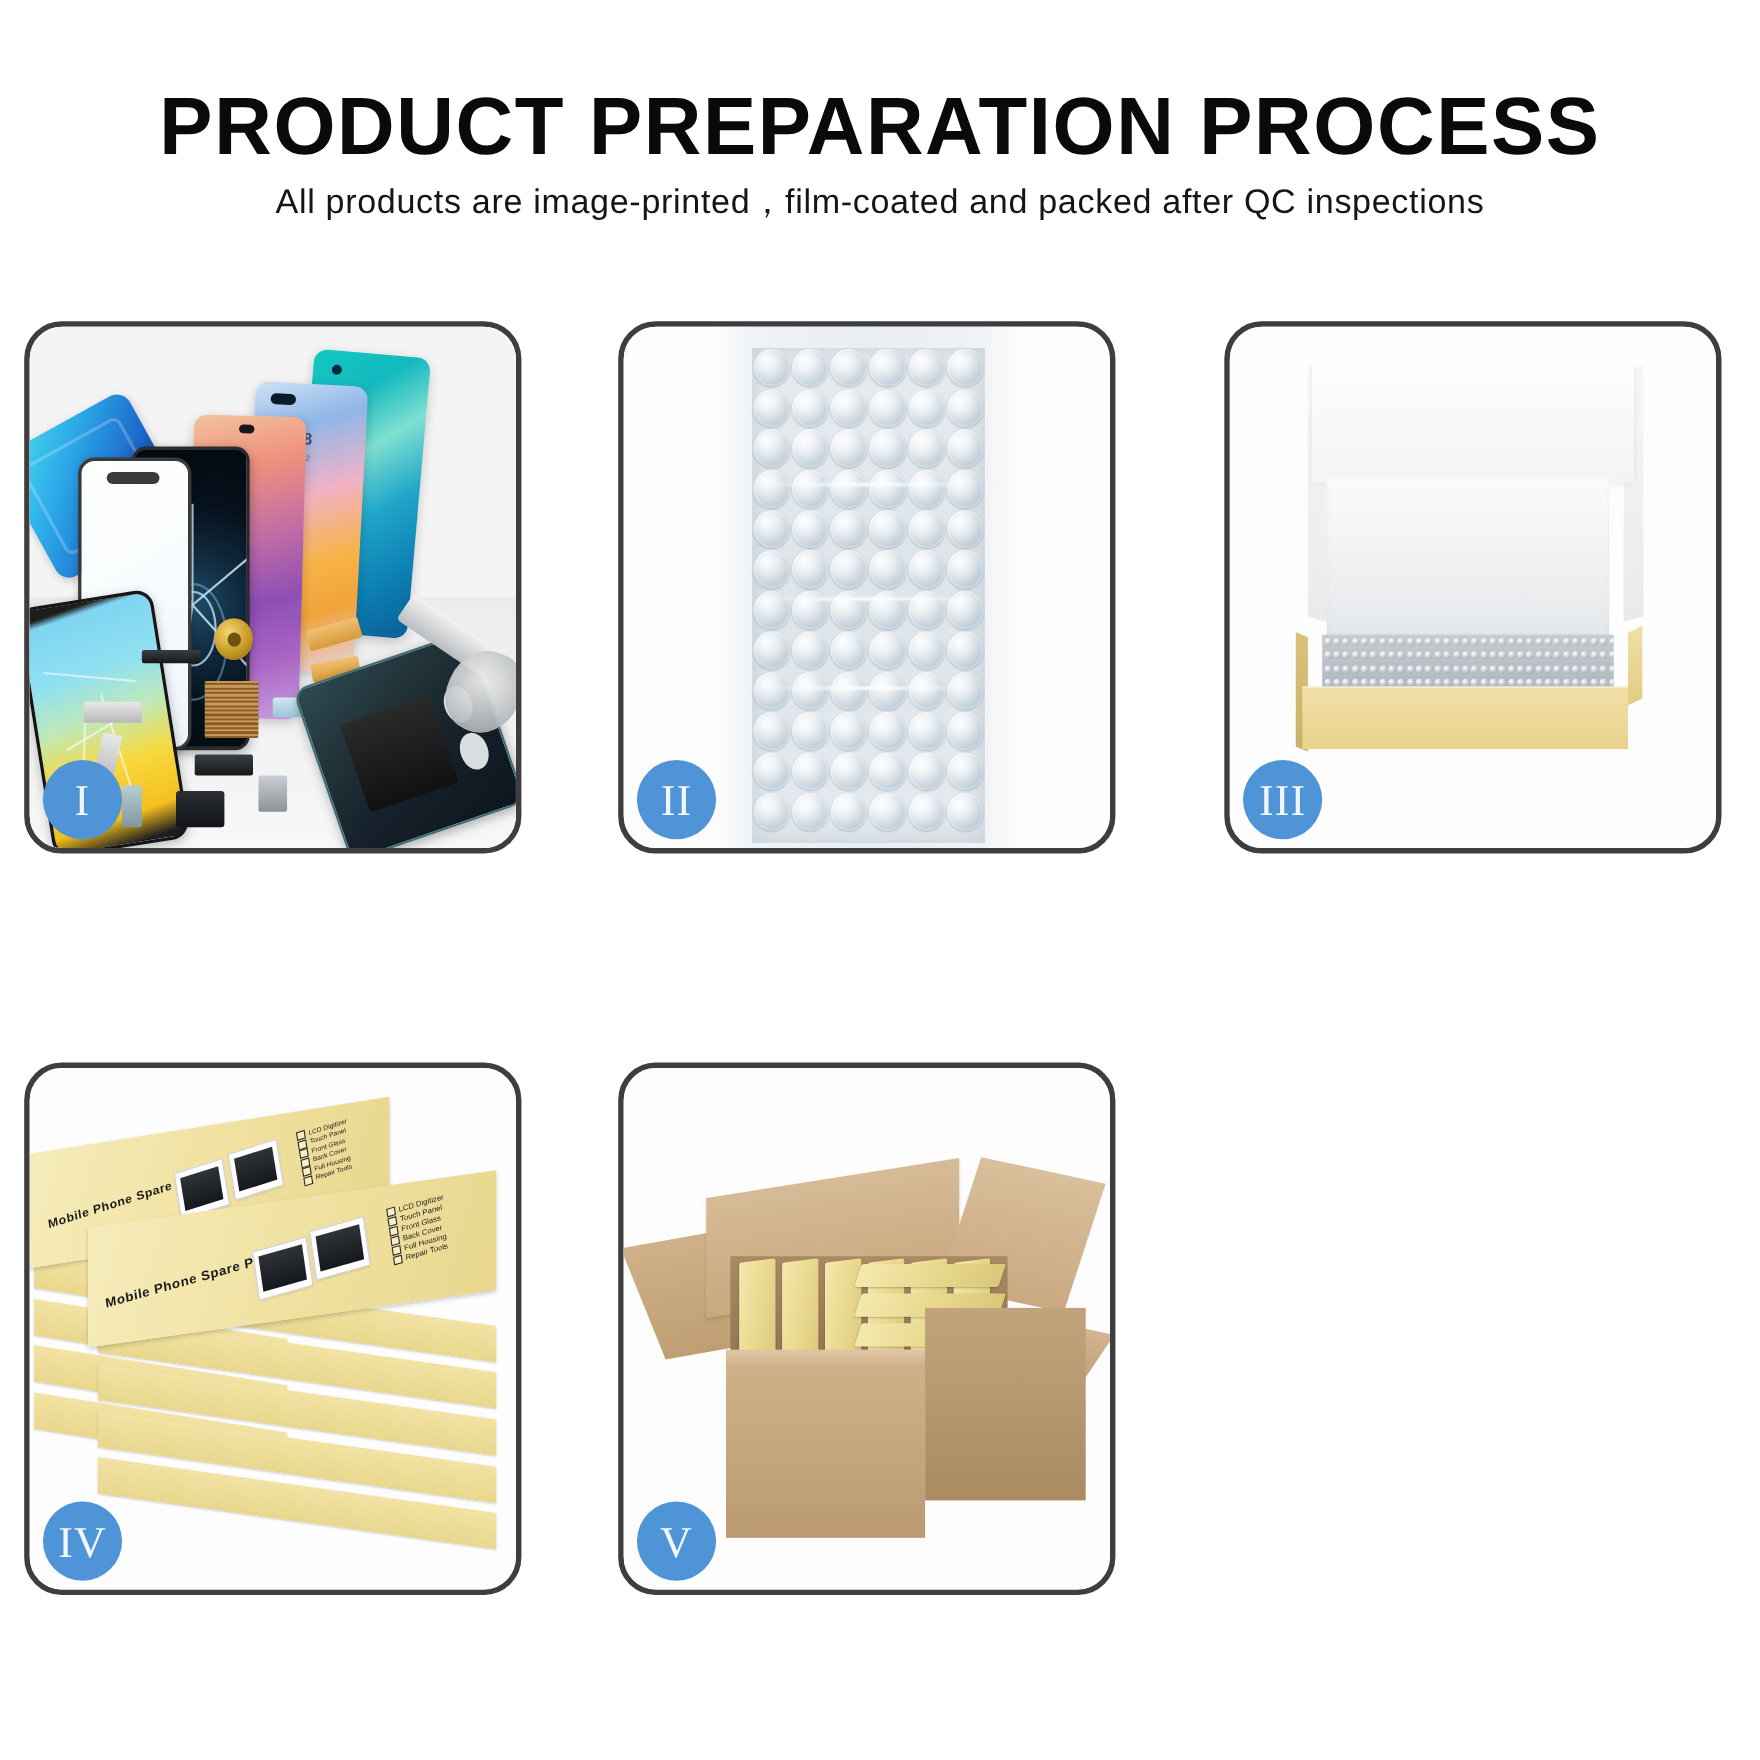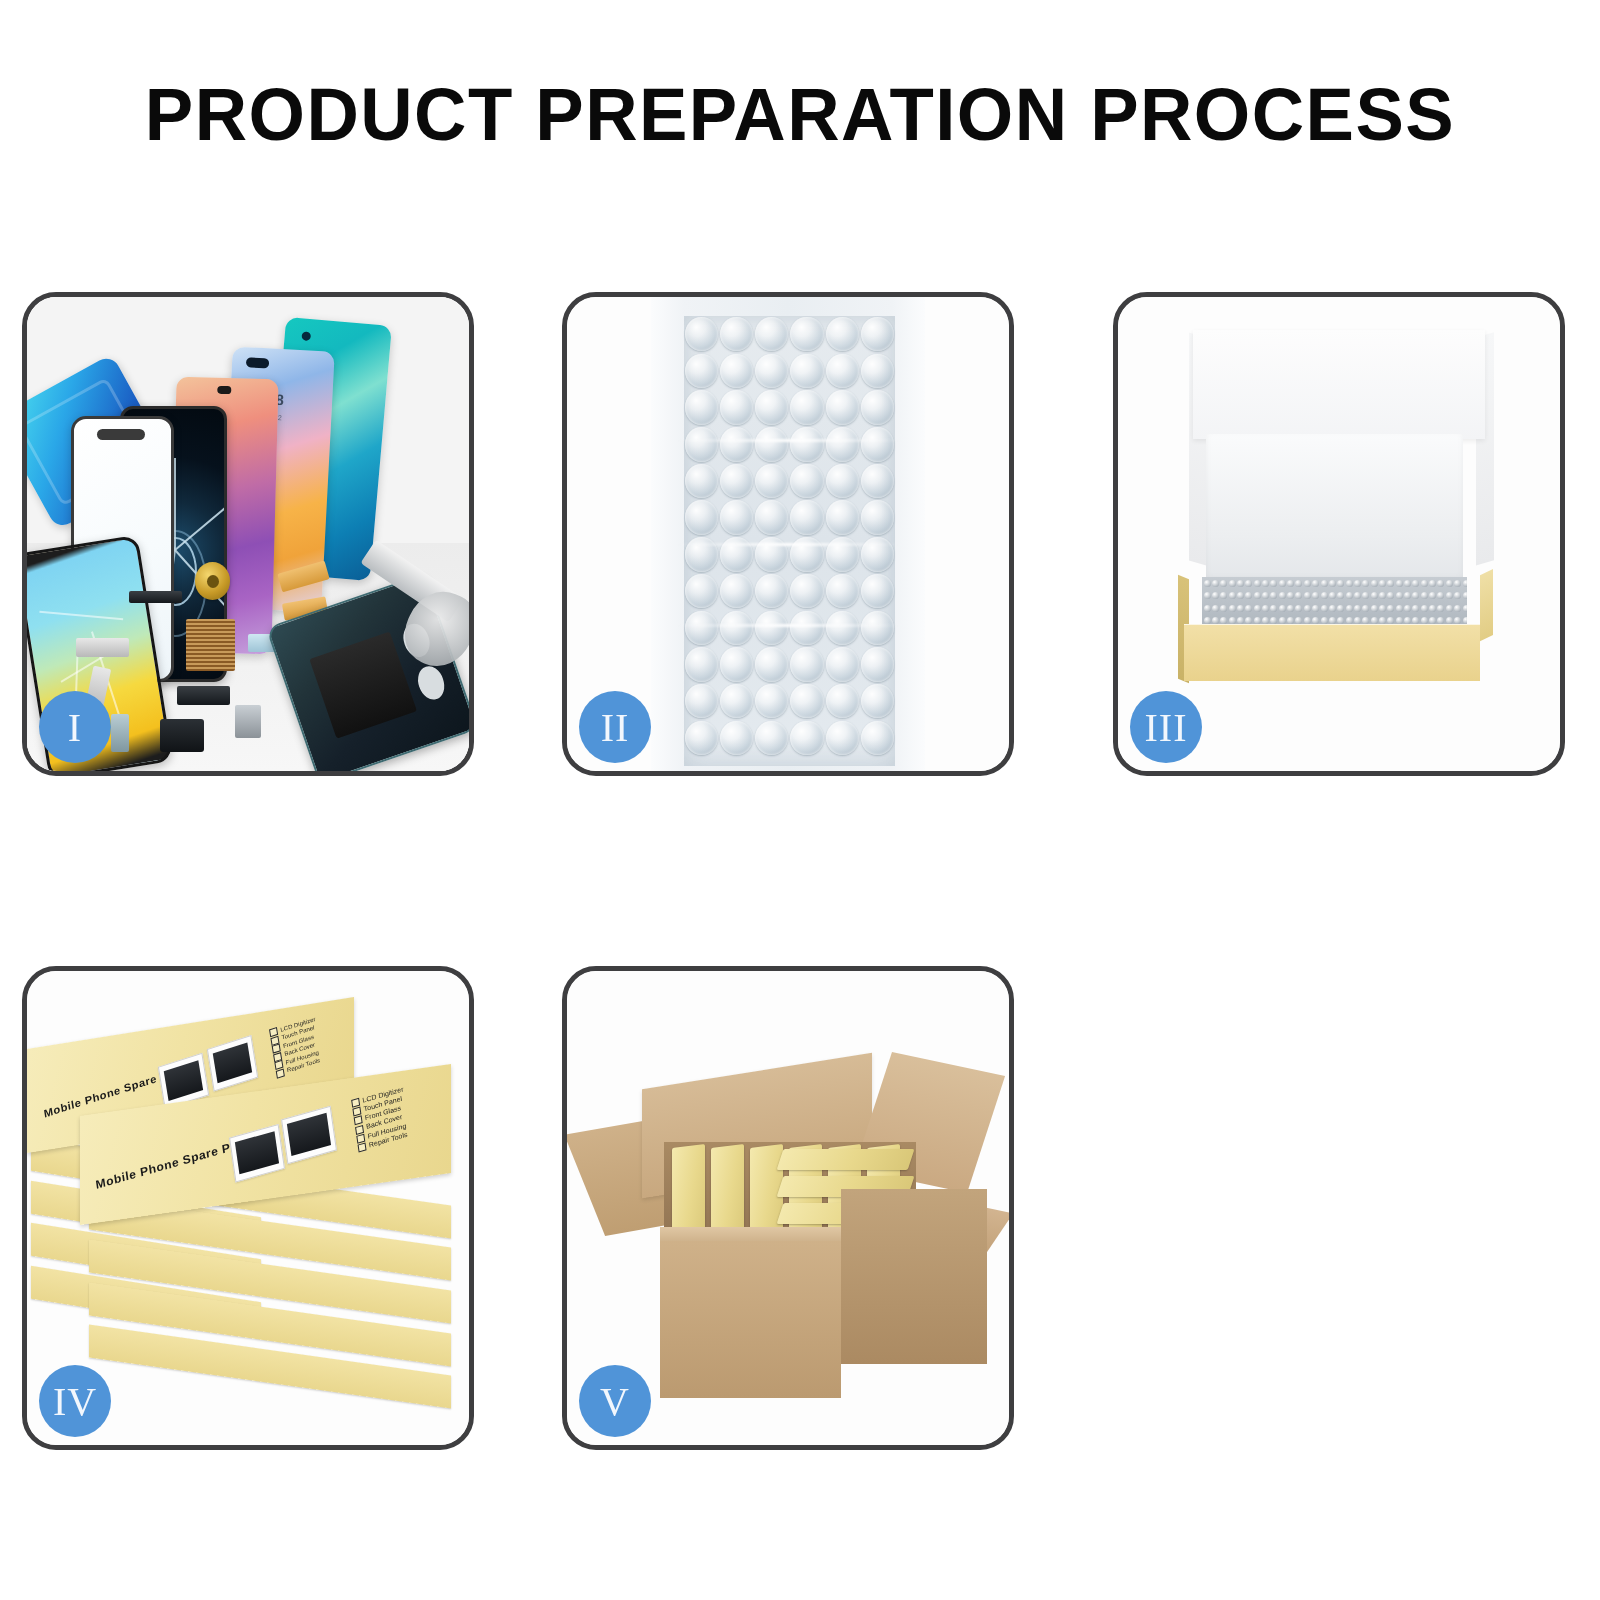--- a/index.html
+++ b/index.html
@@ -328,20 +328,21 @@
   .p6 .shadow{
     position:absolute;left:6%;top:10%;width:90%;height:72%;
     background:radial-gradient(ellipse at 60% 40%,rgba(215,225,235,.55),rgba(255,255,255,0) 70%);
   }
 </style>
 </head>
 <body>
 
 <div class="header">
   <div class="title">PRODUCT PREPARATION PROCESS</div>
+  <div class="subtitle">All products are image-printed，film-coated and packed after QC inspections</div>
 </div>
 
 <div class="grid">
 
   <div class="panel p1" style="left:22px;top:292px;width:452px;height:484px;">
     <div class="panel-inner">
       <div class="p1bg"></div>
 
       <div class="adh">
         <div class="chip"></div>

